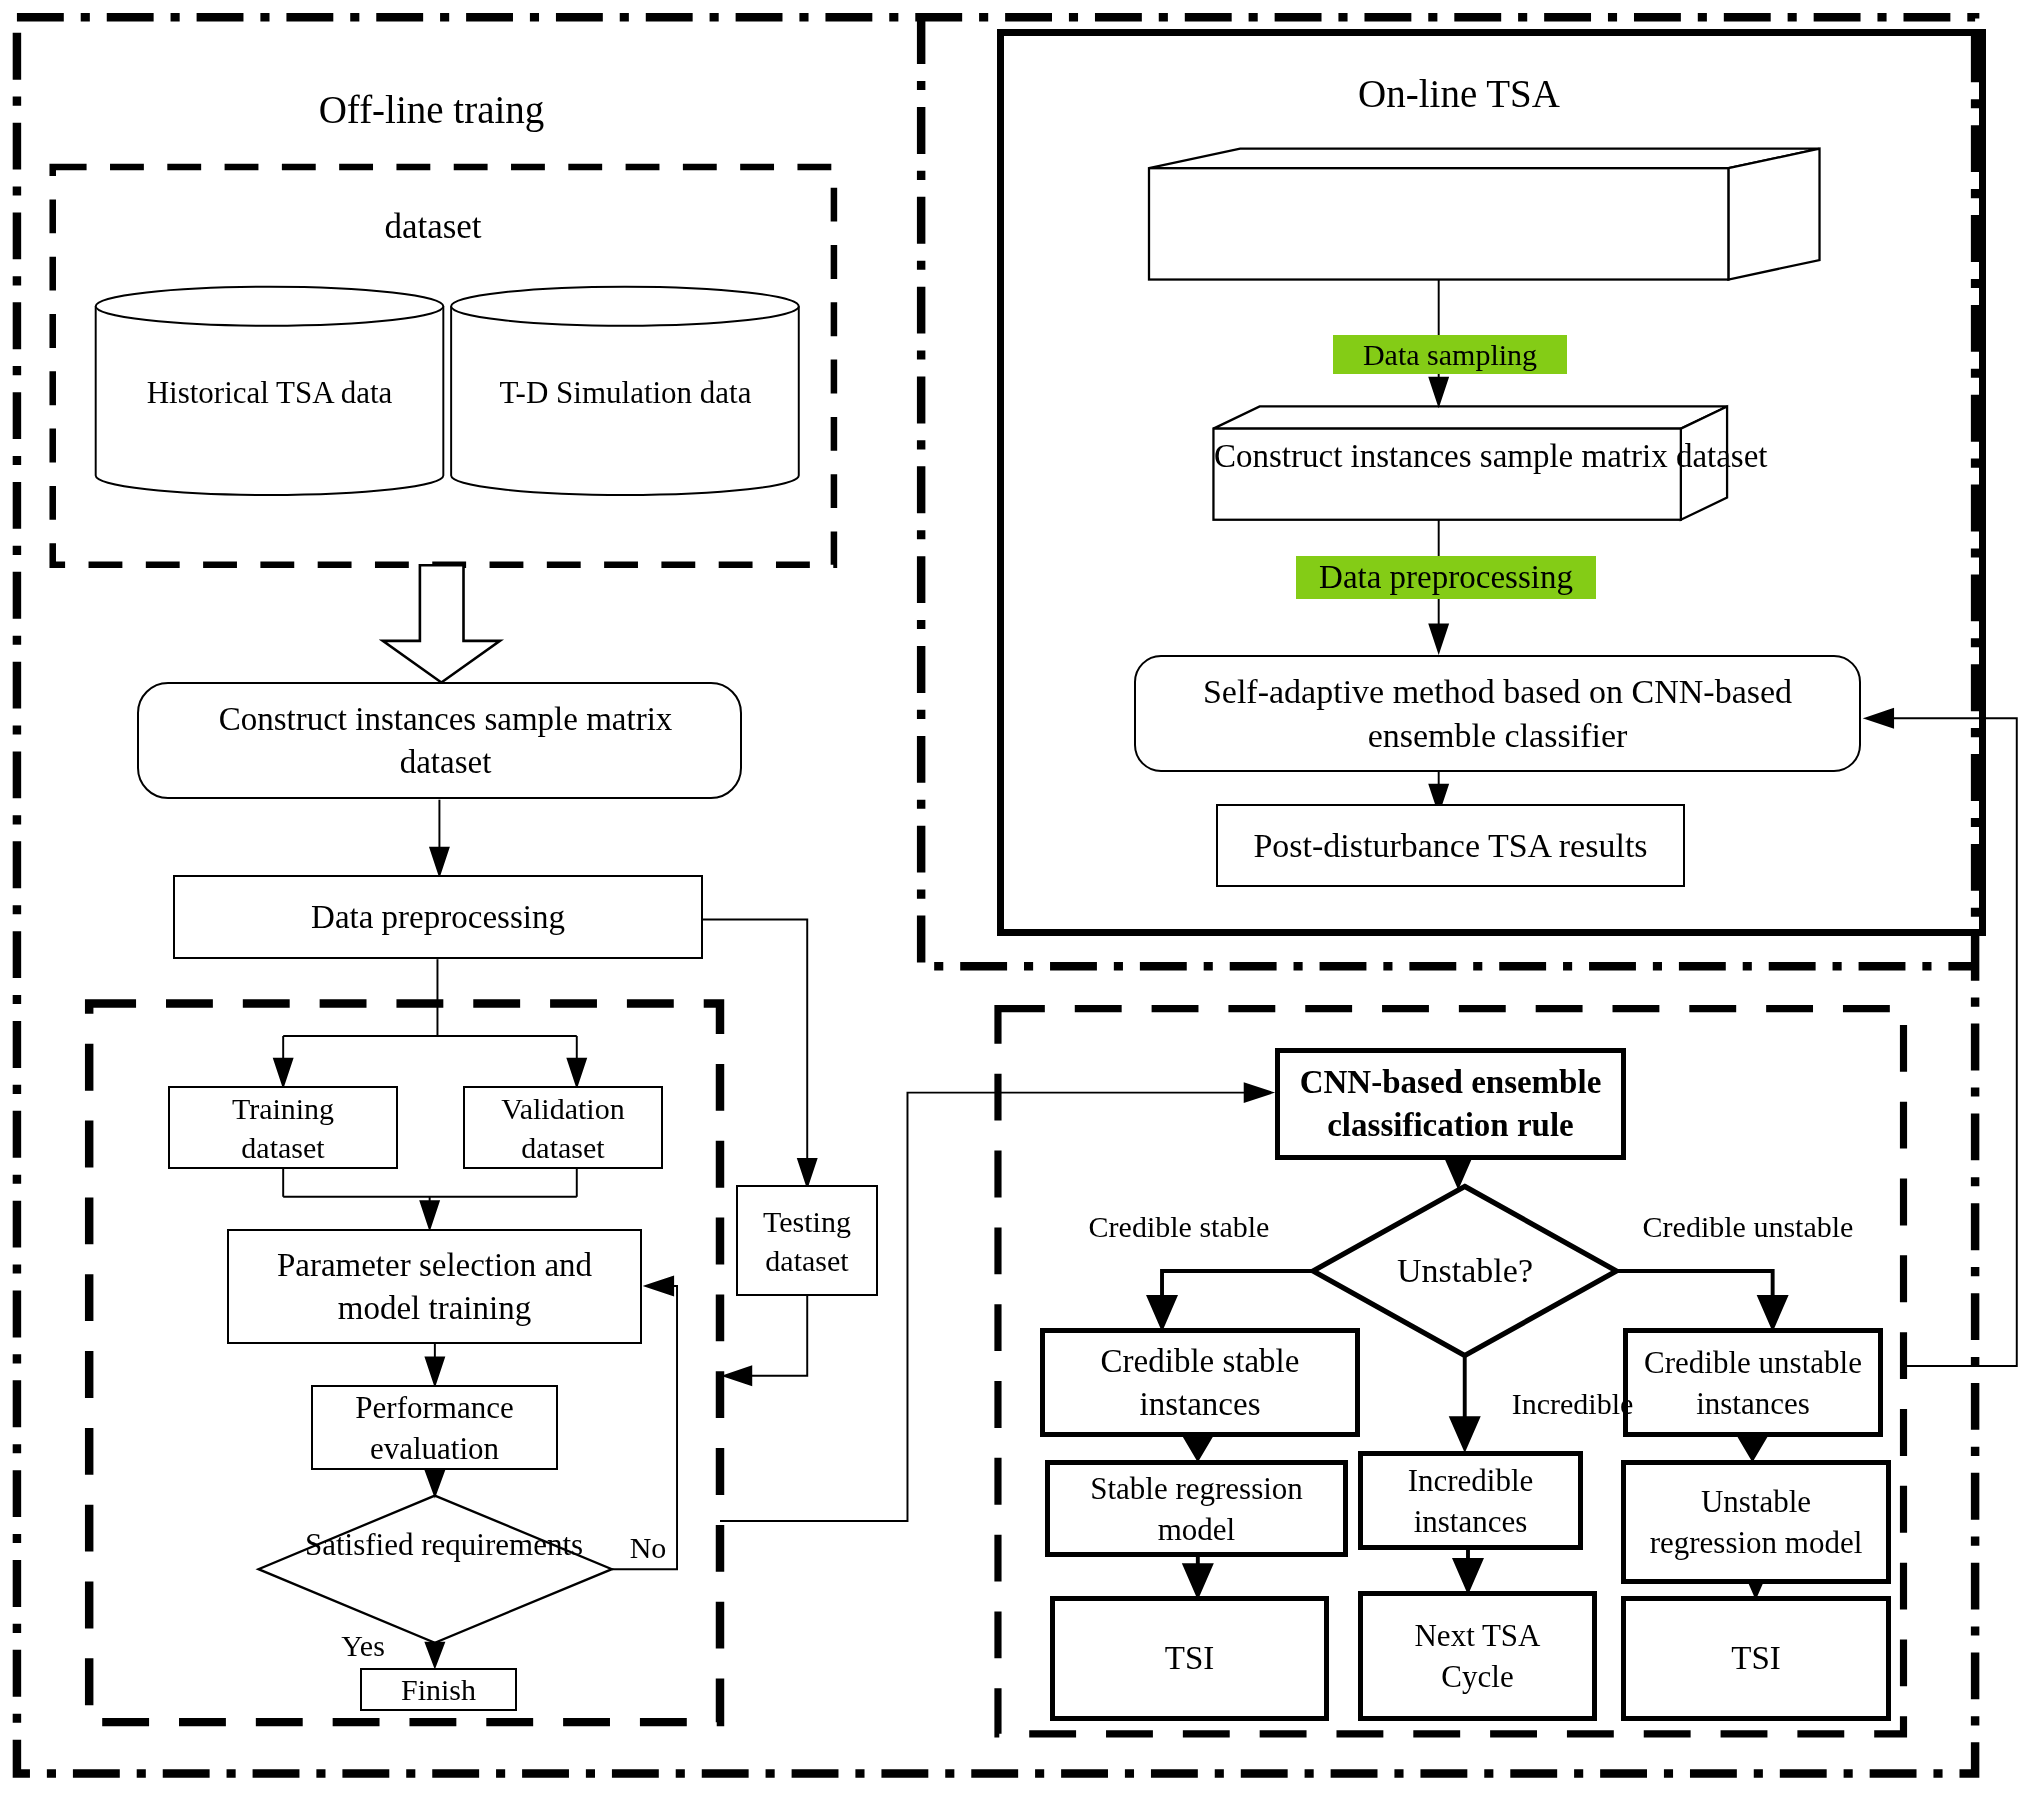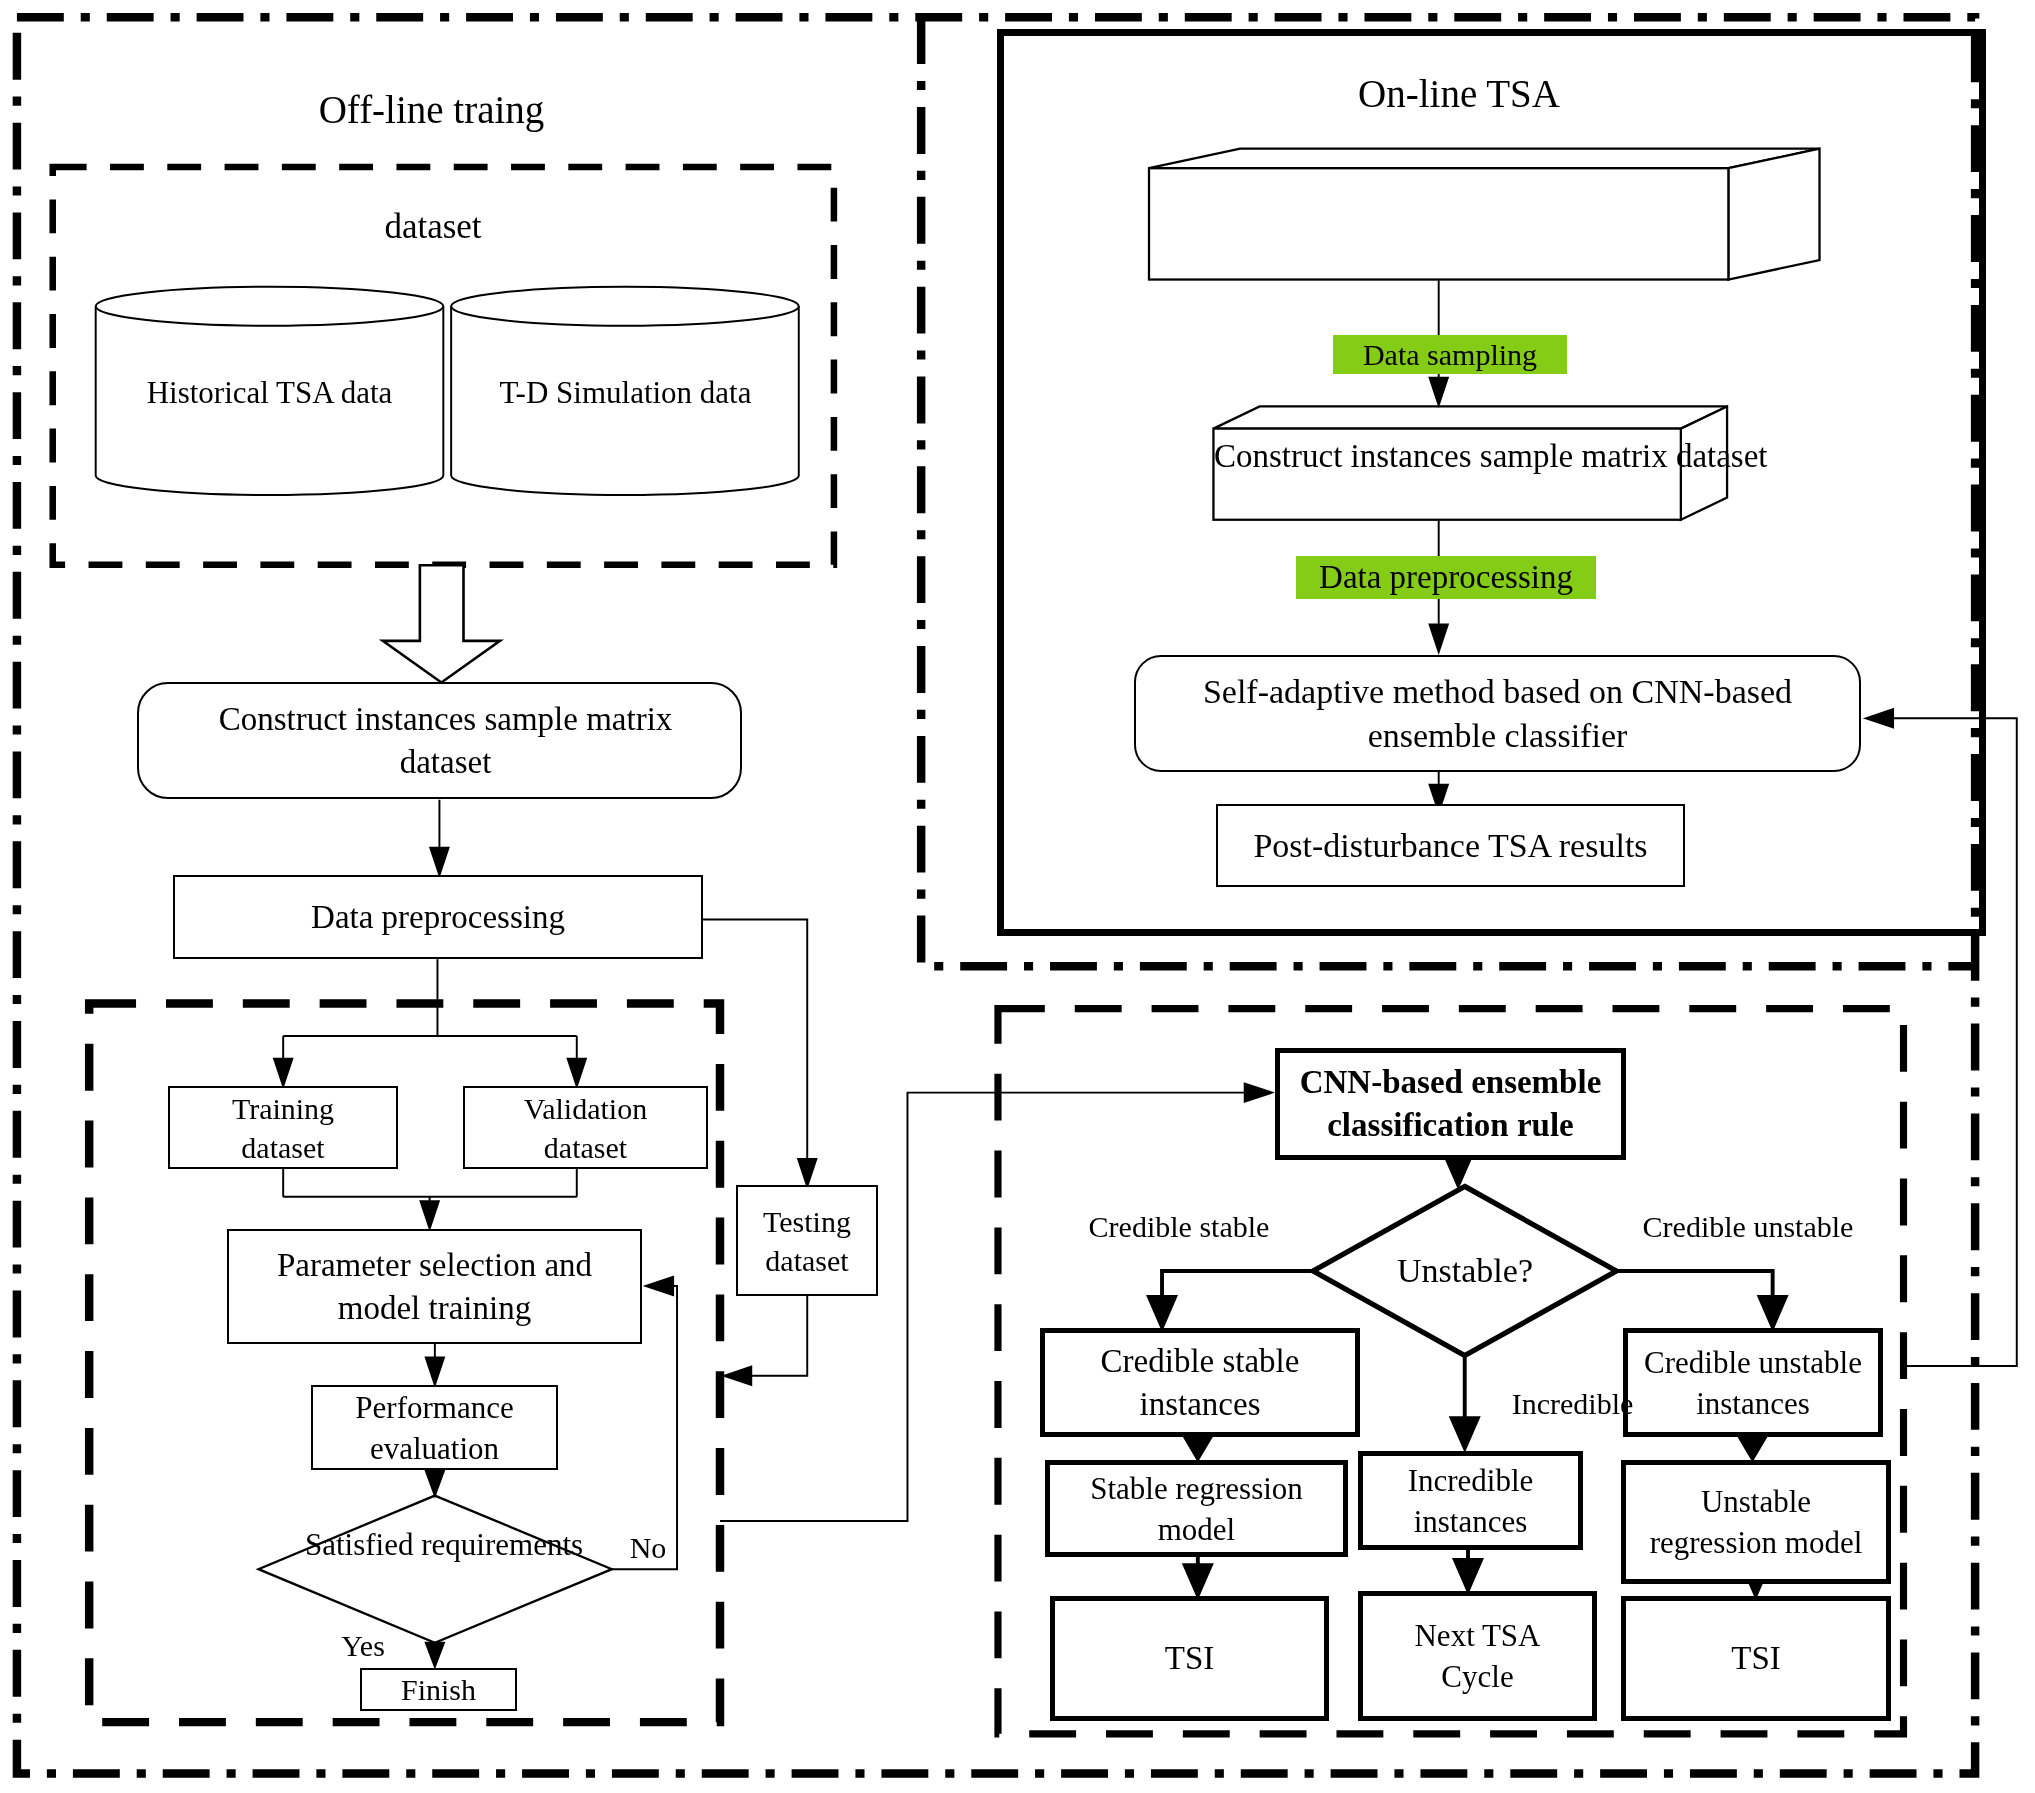--- a/index.html
+++ b/index.html
@@ -199,21 +199,21 @@
     <span>Construct instances sample matrix</span>
     <span>dataset</span>
   </div>
 
   <div class="node f50" style="left:173px;top:875px;width:530px;height:84px;">Data preprocessing</div>
 
   <div class="node b4 f46" style="left:168px;top:1086px;width:230px;height:83px;">
     <span>Training</span>
     <span>dataset</span>
   </div>
-  <div class="node b4 f46" style="left:463px;top:1086px;width:245px;height:83px;">
+  <div class="node b4 f46" style="left:463px;top:1086px;width:200px;height:83px;">
     <span>Validation</span>
     <span>dataset</span>
   </div>
 
   <div class="node f48" style="left:311px;top:1385px;width:247px;height:85px;">
     <span>Performance</span>
     <span>evaluation</span>
   </div>
 
   <div class="node f50" style="left:227px;top:1229px;width:415px;height:115px;">

